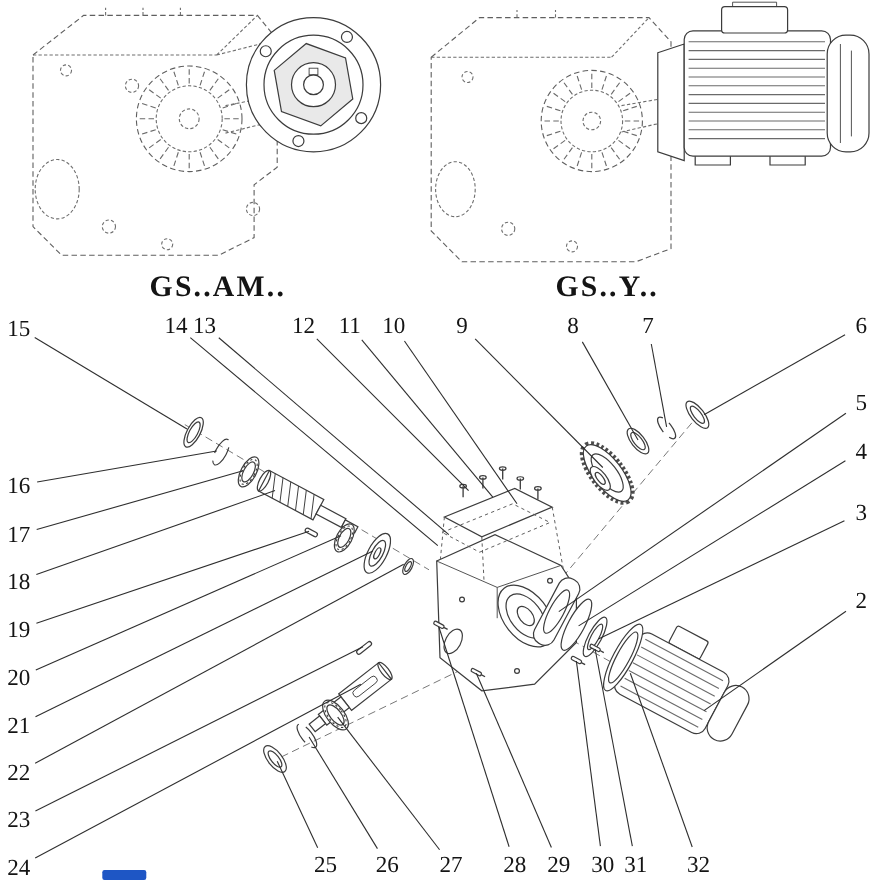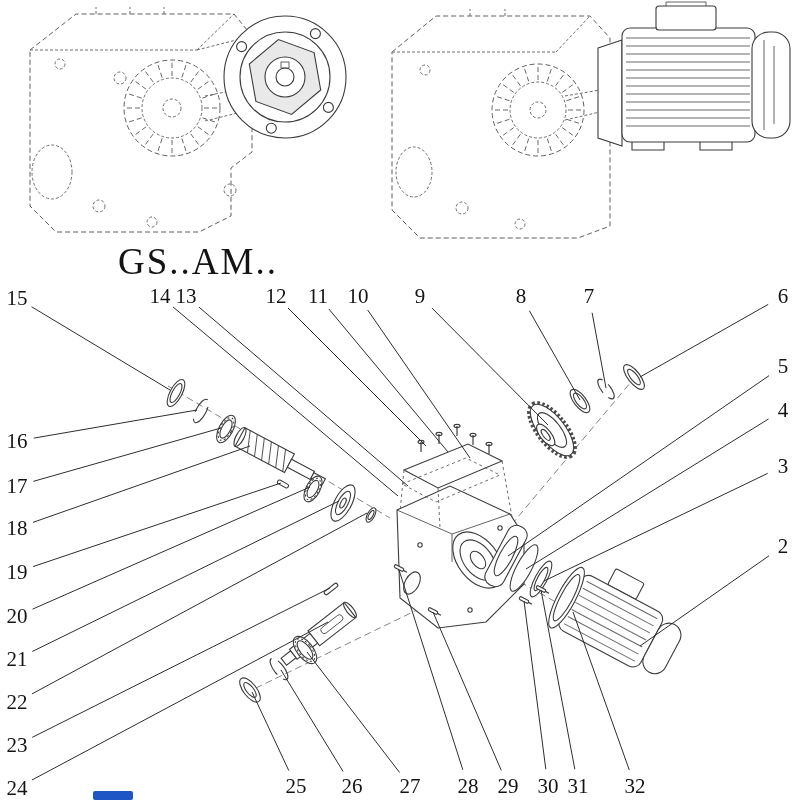--- a/index.html
+++ b/index.html
@@ -1,19 +1,19 @@
 <!DOCTYPE html>
 <html><head>
 <meta charset="utf-8">
 <style>
   html,body{margin:0;padding:0;background:#ffffff;}
   .stage{position:relative;width:800px;height:800px;background:#fff;overflow:hidden;
          font-family:"Liberation Serif",serif;}
   .stage > svg{position:absolute;left:0;top:0;}
-  .view-label{position:absolute;transform:translate(-50%,-50%);font-weight:400;font-size:37px;
+  .view-label{position:absolute;transform:translate(-50%,-50%);font-weight:700;font-size:27px;
               letter-spacing:2px;color:#141414;white-space:nowrap;}
   
   .phantom{stroke:#5f5f5f;stroke-width:1;fill:none;stroke-dasharray:5 3;}
   .phantom .fine{stroke-dasharray:3 2;stroke:#6e6e6e;}
   .solidart{stroke:#3c3c3c;stroke-width:1.1;fill:none;}
   .solidart .p{fill:#ffffff;}
   .thin{stroke-width:.8;}
   .balls{stroke-dasharray:2 2.4;stroke-width:1;}
   .clip{stroke-dasharray:19 7;}
   .teeth{stroke:#4c4c4c;stroke-width:6.5;stroke-dasharray:2.4 2.1;fill:none;}
@@ -383,16 +383,17 @@
         <text x="410" y="793">27</text>
         <text x="468" y="793">28</text>
         <text x="508" y="793">29</text>
         <text x="548" y="793">30</text>
         <text x="578" y="793">31</text>
         <text x="635" y="793">32</text>
       </g>
 </svg>
 
 <div class="view-label" style="left:198px;top:261px">GS..AM..</div>
+<div class="view-label" style="left:552px;top:261px">GS..Y..</div>
 
 <div class="watermark" style="left: 93px; top: 791px; width: 40px; height: 9px; background: rgb(30, 86, 197);"></div>
 
 </div>
 
 </body></html>

